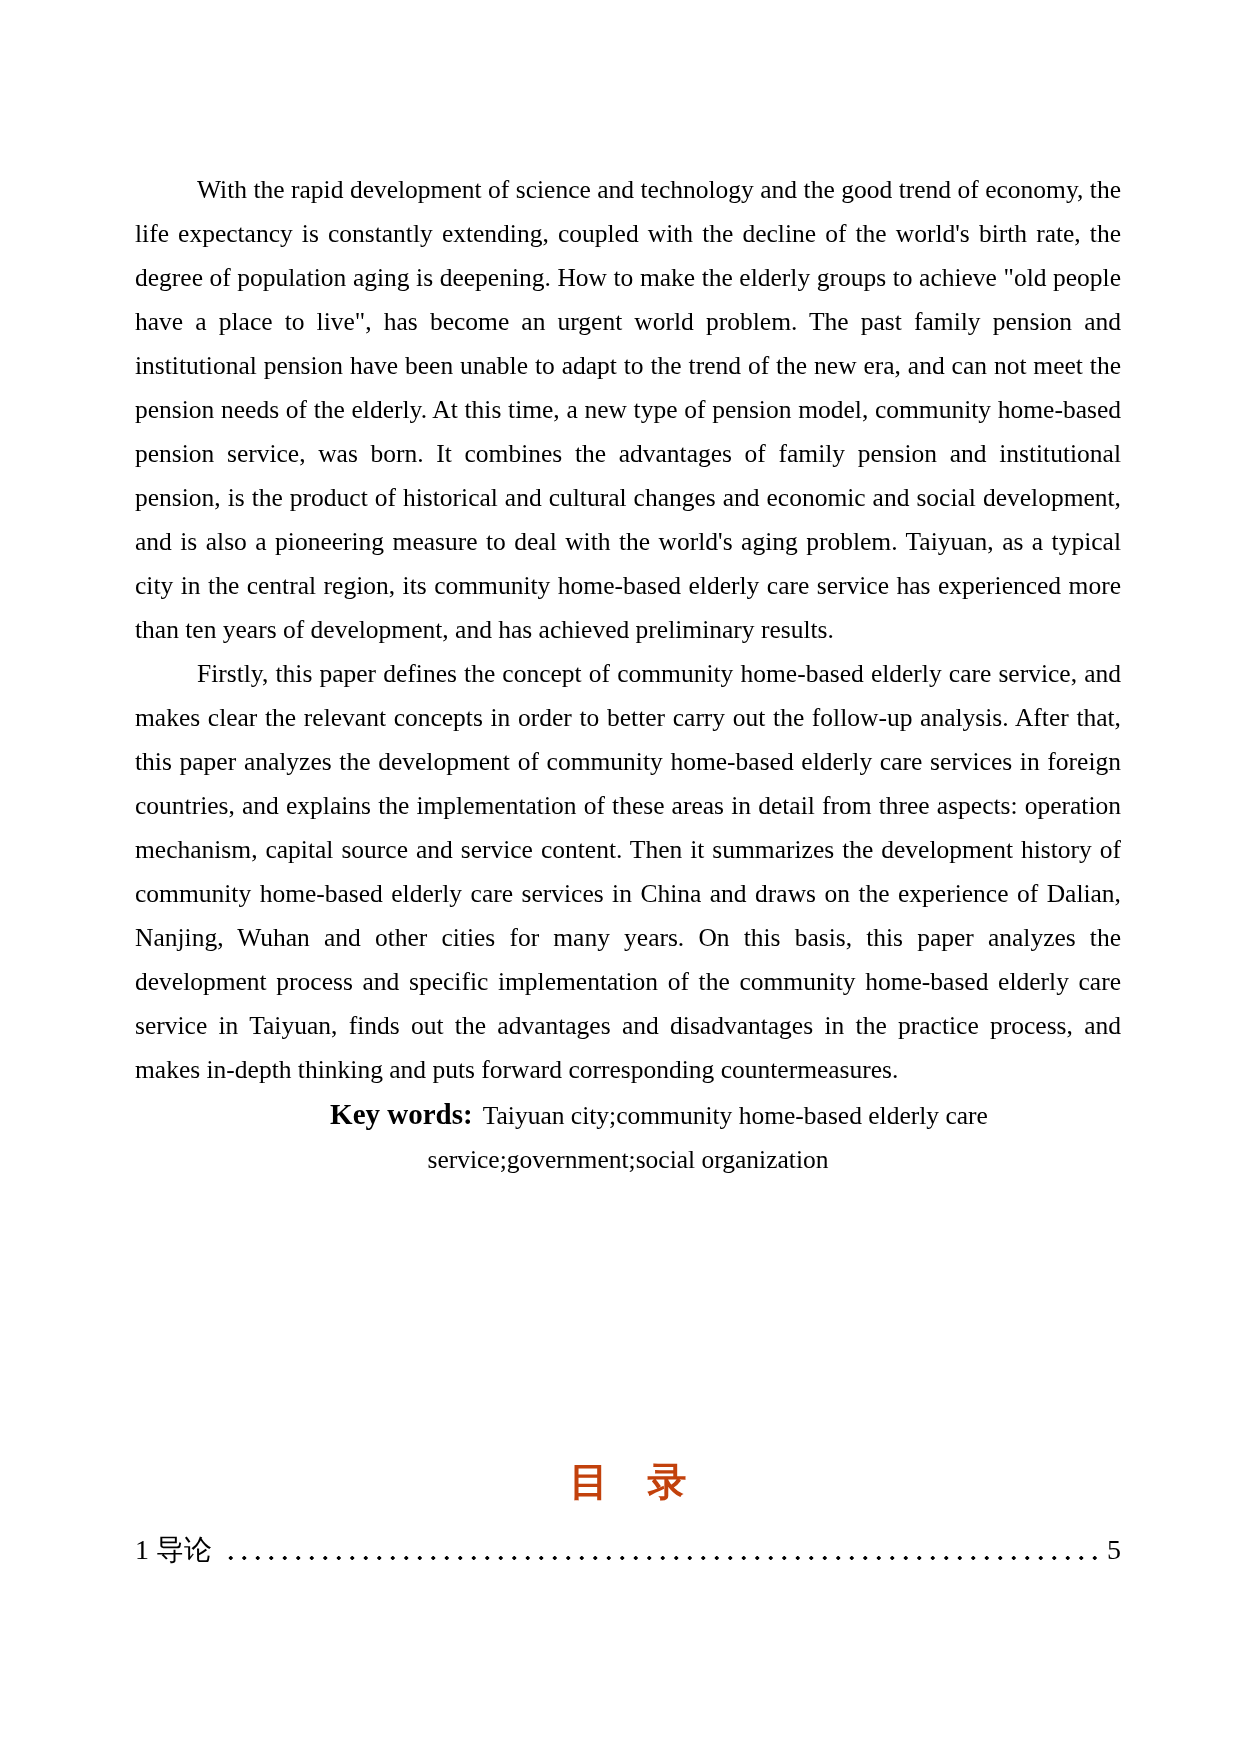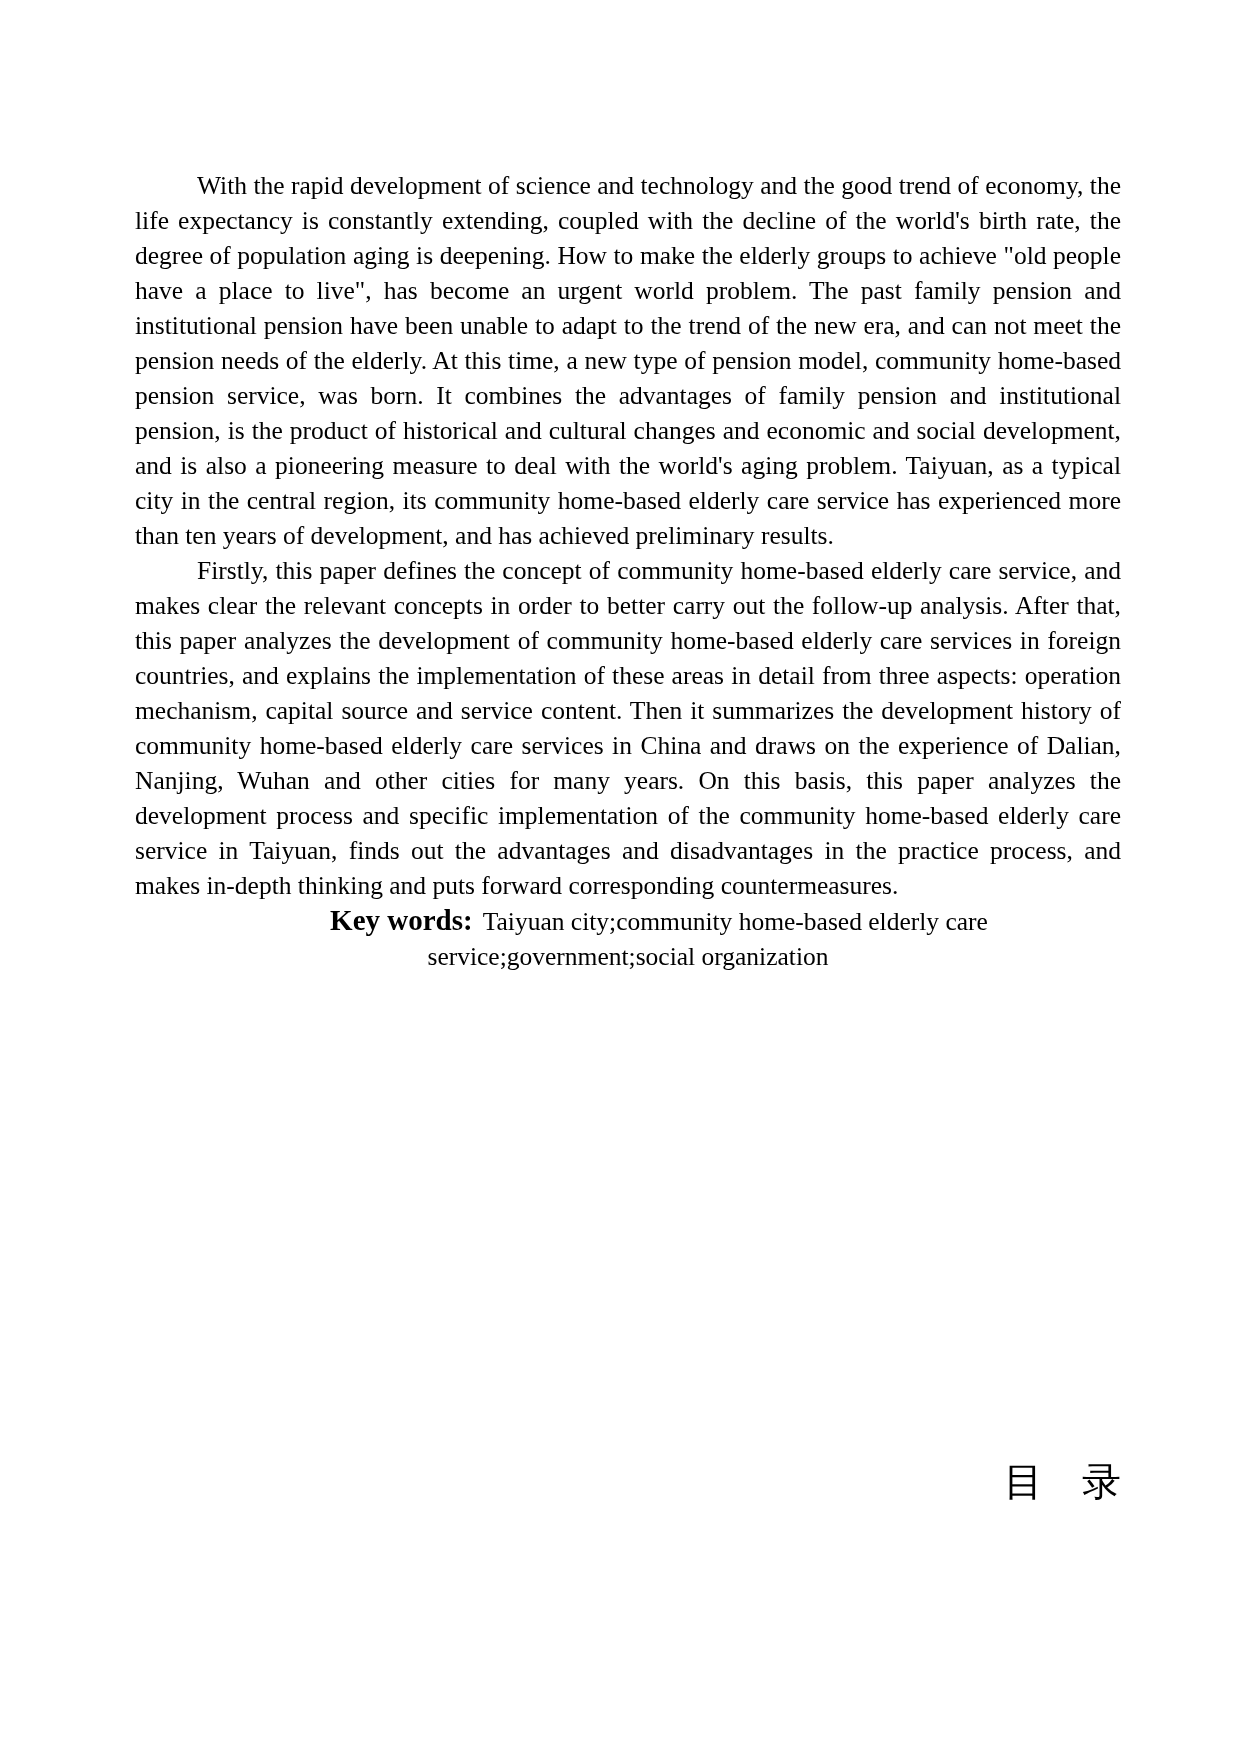--- a/index.html
+++ b/index.html
@@ -11,21 +11,21 @@
     color: #000000;
     font-family: "Liberation Serif", "DejaVu Serif", serif;
     overflow: hidden;
   }
   .abstract {
     position: absolute;
     left: 135px;
     top: 168px;
     width: 986px;
     font-size: 25.5px;
-    line-height: 35px;
+    line-height: 44px;
     text-align: justify;
   }
   .abstract p {
     margin: 0;
     text-indent: 62px;
   }
   .keywords {
     margin-top: 20px;
     text-indent: 0;
     text-align: center;
@@ -34,25 +34,25 @@
     font-weight: bold;
     font-size: 29px;
     margin-right: 10px;
   }
   .toc-title {
     position: absolute;
     left: 135px;
     top: 1458px;
     width: 986px;
     margin: 0;
-    text-align: right;
+    text-align: center;
     font-size: 39px;
     line-height: 48px;
-    font-weight: normal;
-    color: #000000;
+    font-weight: bold;
+    color: #c2410c;
   }
   .toc-entry {
     position: absolute;
     left: 135px;
     top: 1532px;
     width: 986px;
     display: flex;
     align-items: flex-end;
     font-size: 28px;
     line-height: 36px;
@@ -79,14 +79,19 @@
   <div class="abstract">
     <p>With the rapid development of science and technology and the good trend of economy, the life expectancy is constantly extending, coupled with the decline of the world's birth rate, the degree of population aging is deepening. How to make the elderly groups to achieve "old people have a place to live", has become an urgent world problem. The past family pension and institutional pension have been unable to adapt to the trend of the new era, and can not meet the pension needs of the elderly. At this time, a new type of pension model, community home-based pension service, was born. It combines the advantages of family pension and institutional pension, is the product of historical and cultural changes and economic and social development, and is also a pioneering measure to deal with the world's aging problem. Taiyuan, as a typical city in the central region, its community home-based elderly care service has experienced more than ten years of development, and has achieved preliminary results.</p>
     <p>Firstly, this paper defines the concept of community home-based elderly care service, and makes clear the relevant concepts in order to better carry out the follow-up analysis. After that, this paper analyzes the development of community home-based elderly care services in foreign countries, and explains the implementation of these areas in detail from three aspects: operation mechanism, capital source and service content. Then it summarizes the development history of community home-based elderly care services in China and draws on the experience of Dalian, Nanjing, Wuhan and other cities for many years. On this basis, this paper analyzes the development process and specific implementation of the community home-based elderly care service in Taiyuan, finds out the advantages and disadvantages in the practice process, and makes in-depth thinking and puts forward corresponding countermeasures.</p>
     <p class="keywords">
       <span class="kw-label">Key words:</span><span class="kw-text">Taiyuan city;community home-based elderly care service;government;social organization</span>
     </p>
   </div>
 
   <h1 class="toc-title">目　录</h1>
 
+  <div class="toc-entry">
+    <span class="toc-label">1 导论</span>
+    <span class="toc-leader"></span>
+    <span class="toc-page">5</span>
+  </div>
 
 </div>
 
 </body></html>

